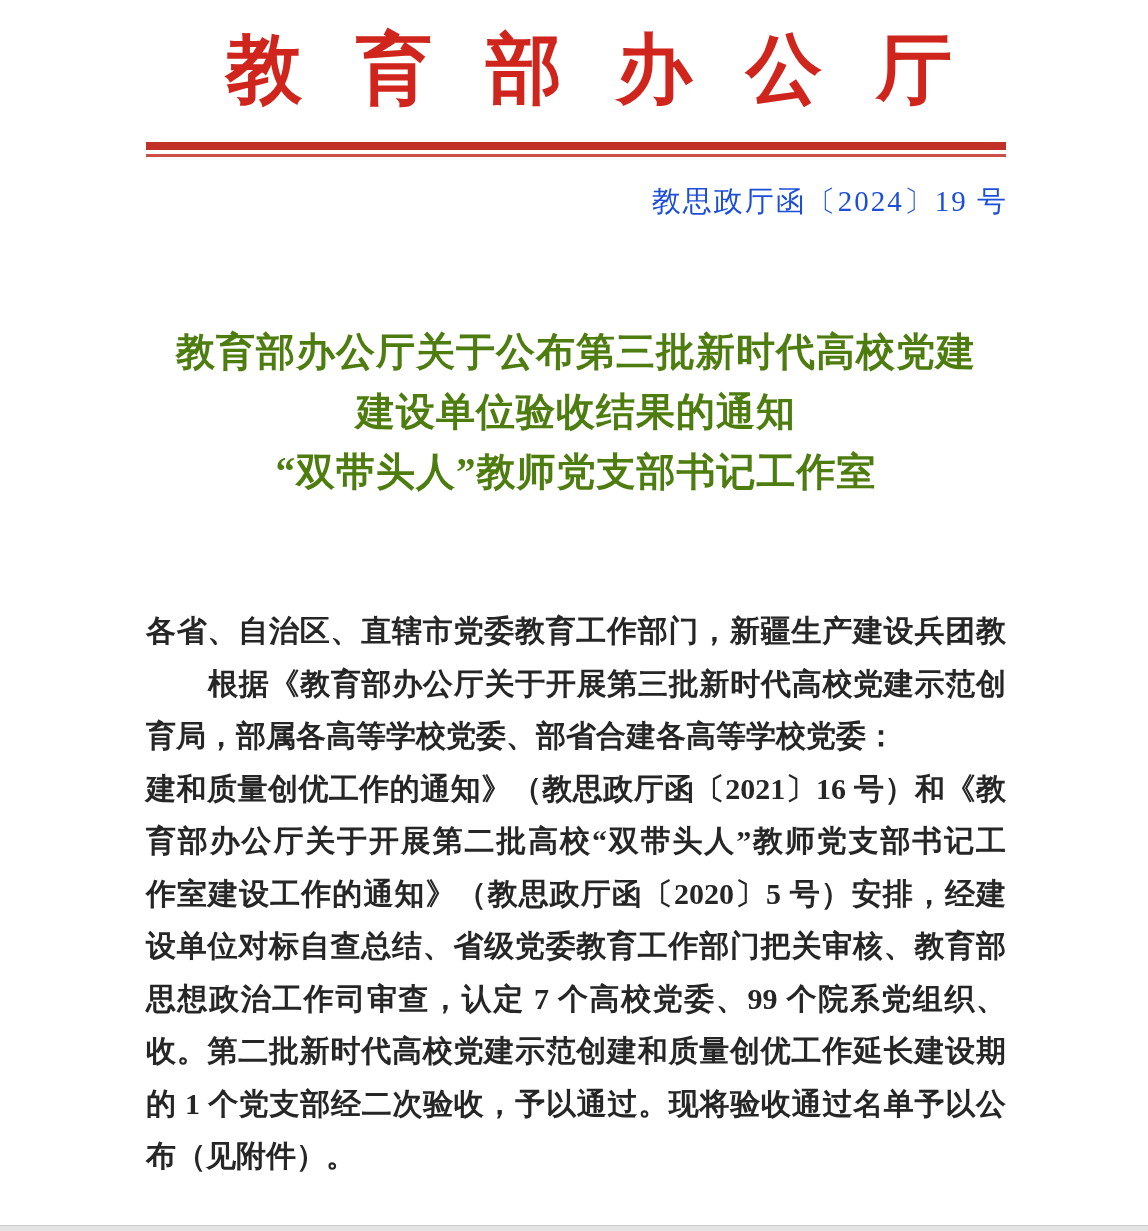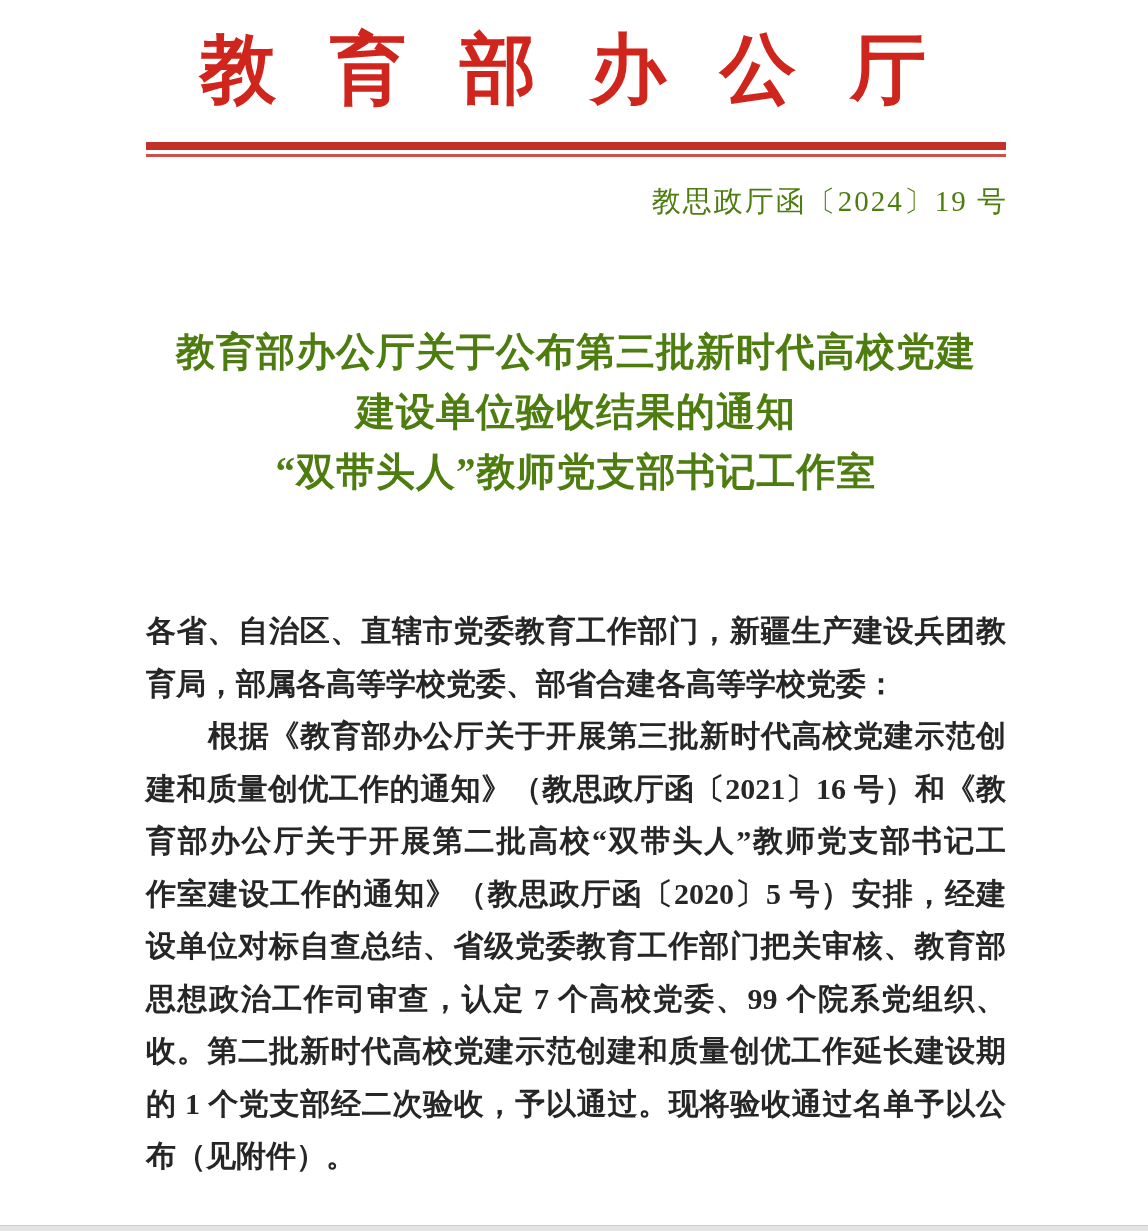--- a/index.html
+++ b/index.html
@@ -24,21 +24,21 @@
     position:absolute;
     left:146px;
     top:28px;
     width:860px;
     font-size:76px;
     line-height:1.1;
     font-weight:700;
     color:var(--accent-red);
     letter-spacing:54px;
     padding-left:54px;   
-    text-align:left;
+    text-align:right;
     white-space:nowrap;
   }
   
   .rule-thick{
     position:absolute;
     left:146px;
     top:142px;
     width:860px;
     height:8px;
     background:var(--rule-red);
@@ -52,21 +52,21 @@
     background:var(--rule-red);
     opacity:.85;
   }
   
   .doc-number{
     position:absolute;
     top:183px;
     right:140px;
     font-size:29px;
     line-height:36px;
-    color:#4d7c0f;
+    color:#1d4ed8;
     letter-spacing:2px;
     white-space:nowrap;
   }
   
   .title{
     position:absolute;
     left:146px;
     top:322px;
     width:860px;
     text-align:center;
@@ -126,22 +126,22 @@
   <div class="doc-number">教思政厅函〔2024〕19 号</div>
 
   <div class="title">
     <div class="title-line">教育部办公厅关于公布第三批新时代高校党建</div>
     <div class="title-line">建设单位验收结果的通知</div>
     <div class="title-line">“双带头人”教师党支部书记工作室</div>
   </div>
 
   <div class="body-text">
     <div class="line jl">各省、自治区、直辖市党委教育工作部门，新疆生产建设兵团教</div>
+    <div class="line jl indent">根据《教育部办公厅关于开展第三批新时代高校党建示范创</div>
     <div class="line ll">育局，部属各高等学校党委、部省合建各高等学校党委：</div>
-    <div class="line jl indent">根据《教育部办公厅关于开展第三批新时代高校党建示范创</div>
     <div class="line jl">建和质量创优工作的通知》（教思政厅函〔2021〕16 号）和《教</div>
     <div class="line jl">育部办公厅关于开展第二批高校“双带头人”教师党支部书记工</div>
     <div class="line jl">作室建设工作的通知》（教思政厅函〔2020〕5 号）安排，经建</div>
     <div class="line jl">设单位对标自查总结、省级党委教育工作部门把关审核、教育部</div>
     <div class="line jl">思想政治工作司审查，认定 7 个高校党委、99 个院系党组织、</div>
     <div class="line jl">收。第二批新时代高校党建示范创建和质量创优工作延长建设期</div>
     <div class="line jl">的 1 个党支部经二次验收，予以通过。现将验收通过名单予以公</div>
     <div class="line ll">布（见附件）。</div>
   </div>
 

